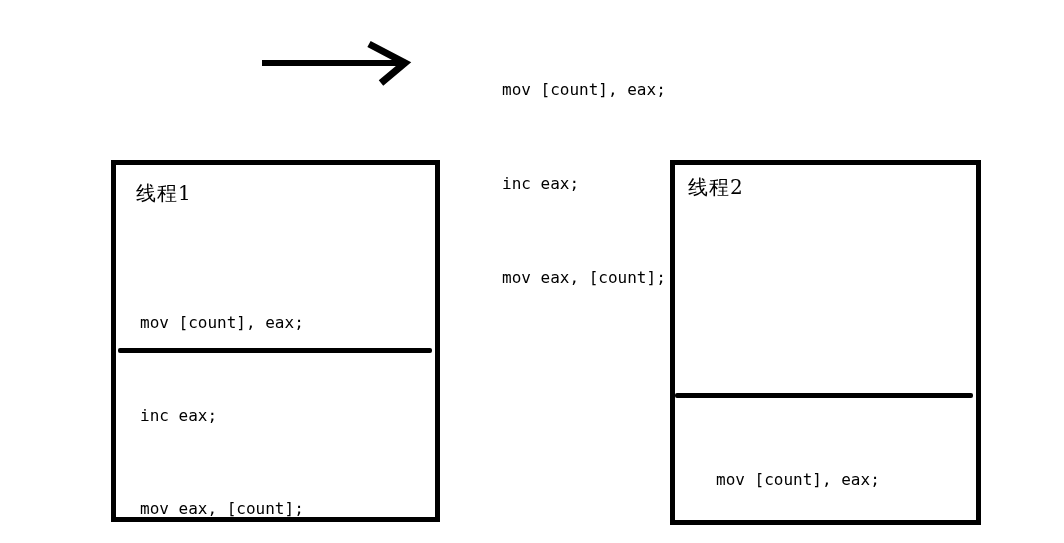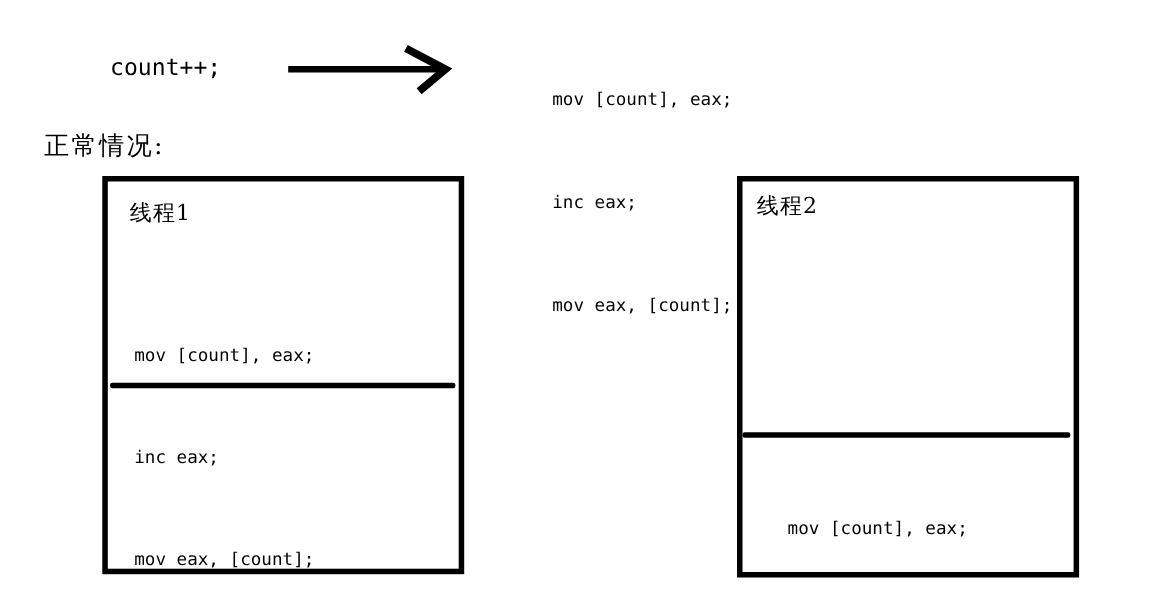--- a/index.html
+++ b/index.html
@@ -52,36 +52,34 @@
     background:var(--ink);
     border-radius:2px;
   }
   .asm-block { }
 </style>
 </head>
 <body>
 
 <div id="canvas">
 
-  <div class="abs src-statement" style="left:100px; top:48px;">count++;</div>
 
   <svg class="abs" style="left:255px; top:36px;" width="160" height="54" viewBox="0 0 160 54">
     <line x1="7" y1="27" x2="147" y2="27" stroke="#000000" stroke-width="6"></line>
     <polyline points="114,8 150,27 126,47" fill="none" stroke="#000000" stroke-width="7" stroke-linecap="butt" stroke-linejoin="miter"></polyline>
   </svg>
 
   <div class="abs code asm-block" style="left:502px; top:12px;">
     <div class="code-line" style="line-height:32px;height:32px;">mov [count], eax;</div>
     <div class="code-line" style="line-height:32px;height:32px;">inc eax;</div>
     <div class="code-line" style="line-height:32px;height:32px;">mov eax, [count];</div>
   </div>
 
-  <div class="abs cjk section-label" style="left:40px; top:118px;">正常情况:</div>
 
-  <div class="abs thread-box" style="left:93px; top:160px; width:329px; height:362px;">
+  <div class="abs thread-box" style="left:111px; top:160px; width:329px; height:362px;">
     <div class="abs cjk thread-title" style="left:20px; top:16px;">线程1</div>
     <div class="abs code" style="left:24px; top:80px;">
       <div class="code-line">mov [count], eax;</div>
       <div class="code-line">inc eax;</div>
       <div class="code-line">mov eax, [count];</div>
     </div>
     <div class="sep-line" style="left:2px; top:183px; width:314px;"></div>
   </div>
 
   <div class="abs thread-box" style="left:670px; top:160px; width:311px; height:365px;">

